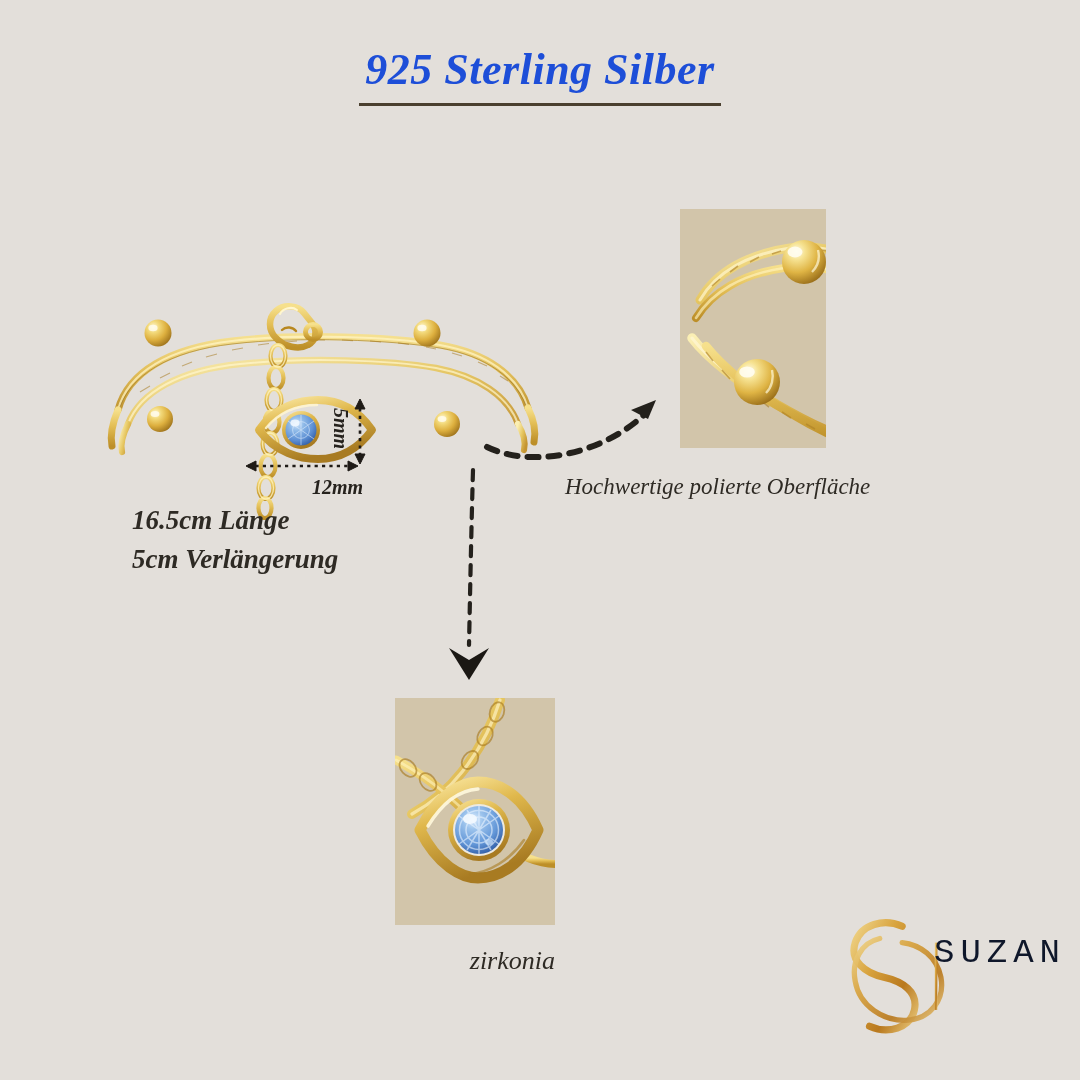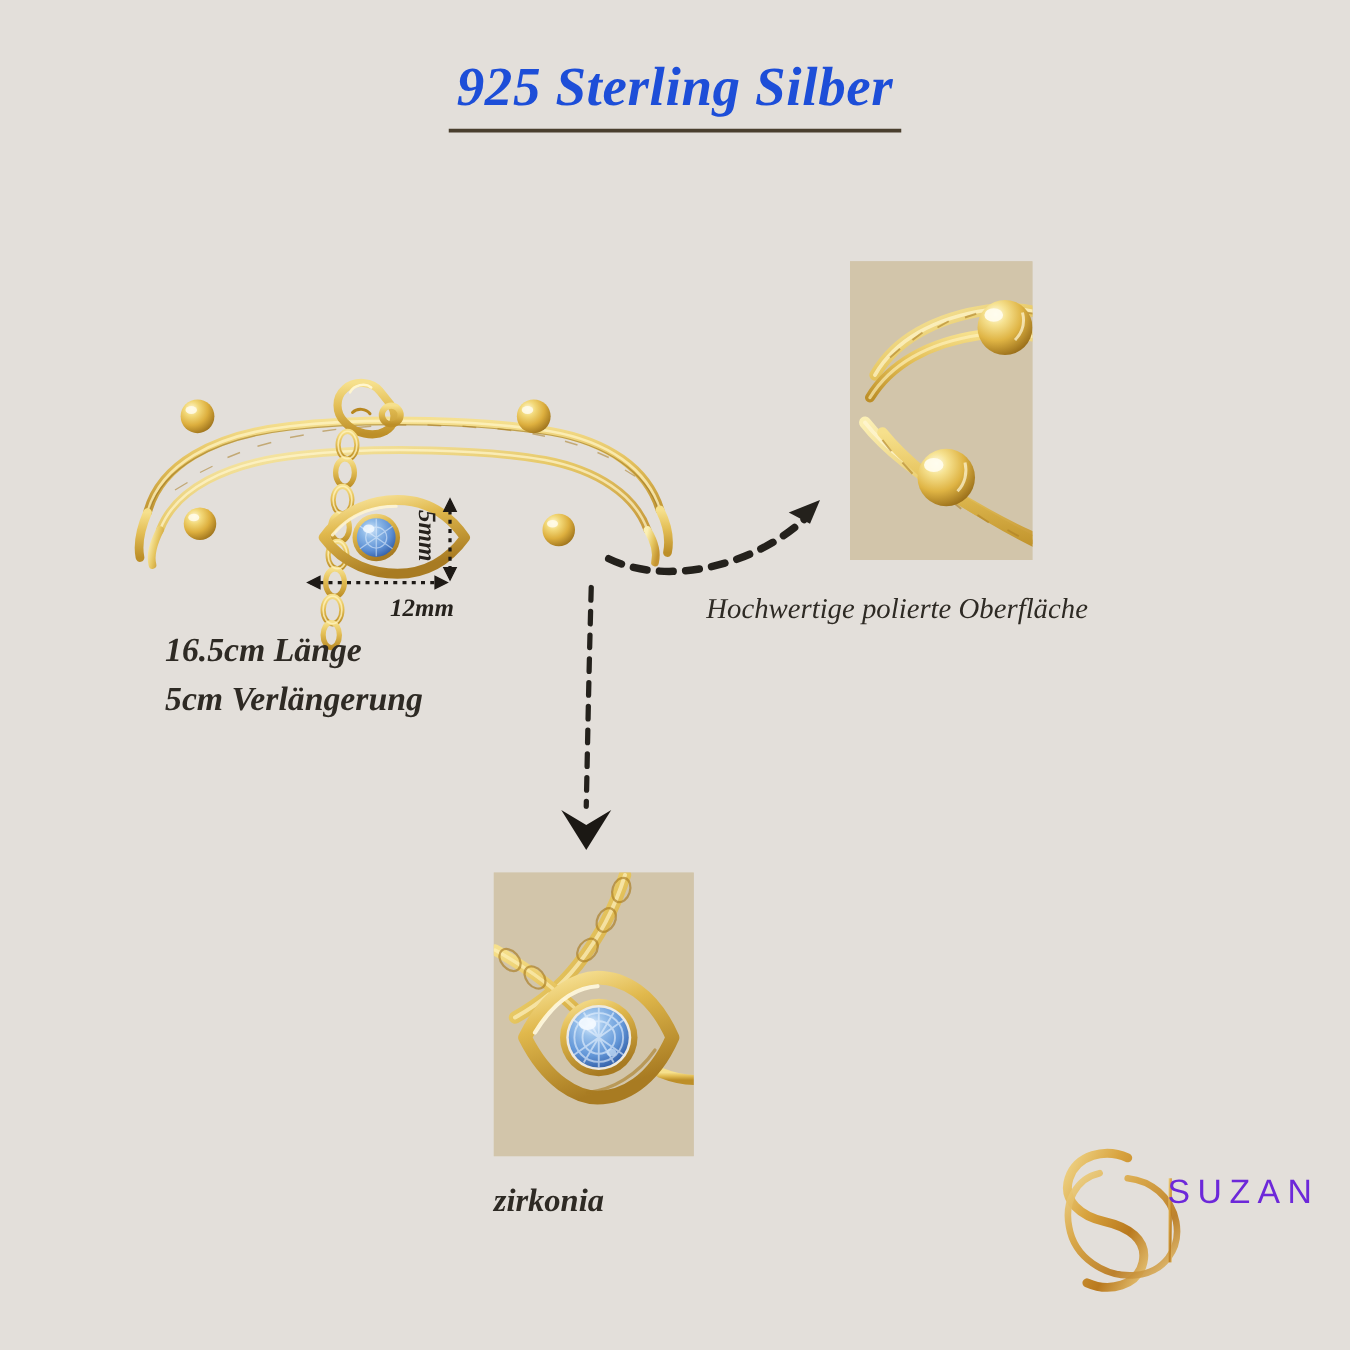--- a/index.html
+++ b/index.html
@@ -37,22 +37,22 @@
     font-style:italic;font-weight:bold;font-size:27px;
     text-align:left;width:330px;left:132px;
   }
   #length-line-1{top:505px;}
   #length-line-2{top:544px;}
   #polish-caption{
     font-style:italic;font-weight:normal;font-size:23px;
     left:565px;top:474px;
   }
   #zirkonia-caption{
-    font-style:italic;font-weight:bold;font-size:26px;
-    left:0;top:946px;width:950px;text-align:left;
+    font-style:italic;font-weight:normal;font-size:26px;
+    left:0;top:946px;width:950px;text-align:right;
   }
   #zirkonia-caption{left:395px;width:160px;}
 
   
   #dim-h-label{
     left:272px;top:476px;font-size:20px;font-weight:bold;font-style:italic;
     color:#26221D;
     margin-left:40px;
   }
   #dim-v-label{
@@ -72,25 +72,25 @@
 
   
   #art{position:absolute;left:0;top:0;width:1080px;height:1080px;pointer-events:none;}
 
   
   #logo{
     position:absolute;left:838px;top:908px;width:215px;height:125px;
   }
   #logo-text{
     position:absolute;left:96px;top:24px;
-    font-family:Liberation Sans, sans-serif;
+    font-family:Liberation Mono, monospace;
     letter-spacing:6px;
     line-height:42px;
-    color:#6d28d9;
-    font-size:27px;
+    color:#0f172a;
+    font-size:34px;
   }
   #logo-line1,#logo-line2{display:block;}
 </style>
 </head>
 <body>
 
 <div class="stage">
 
   <div id="title-block">
     <span id="title-text">925 Sterling Silber</span>

